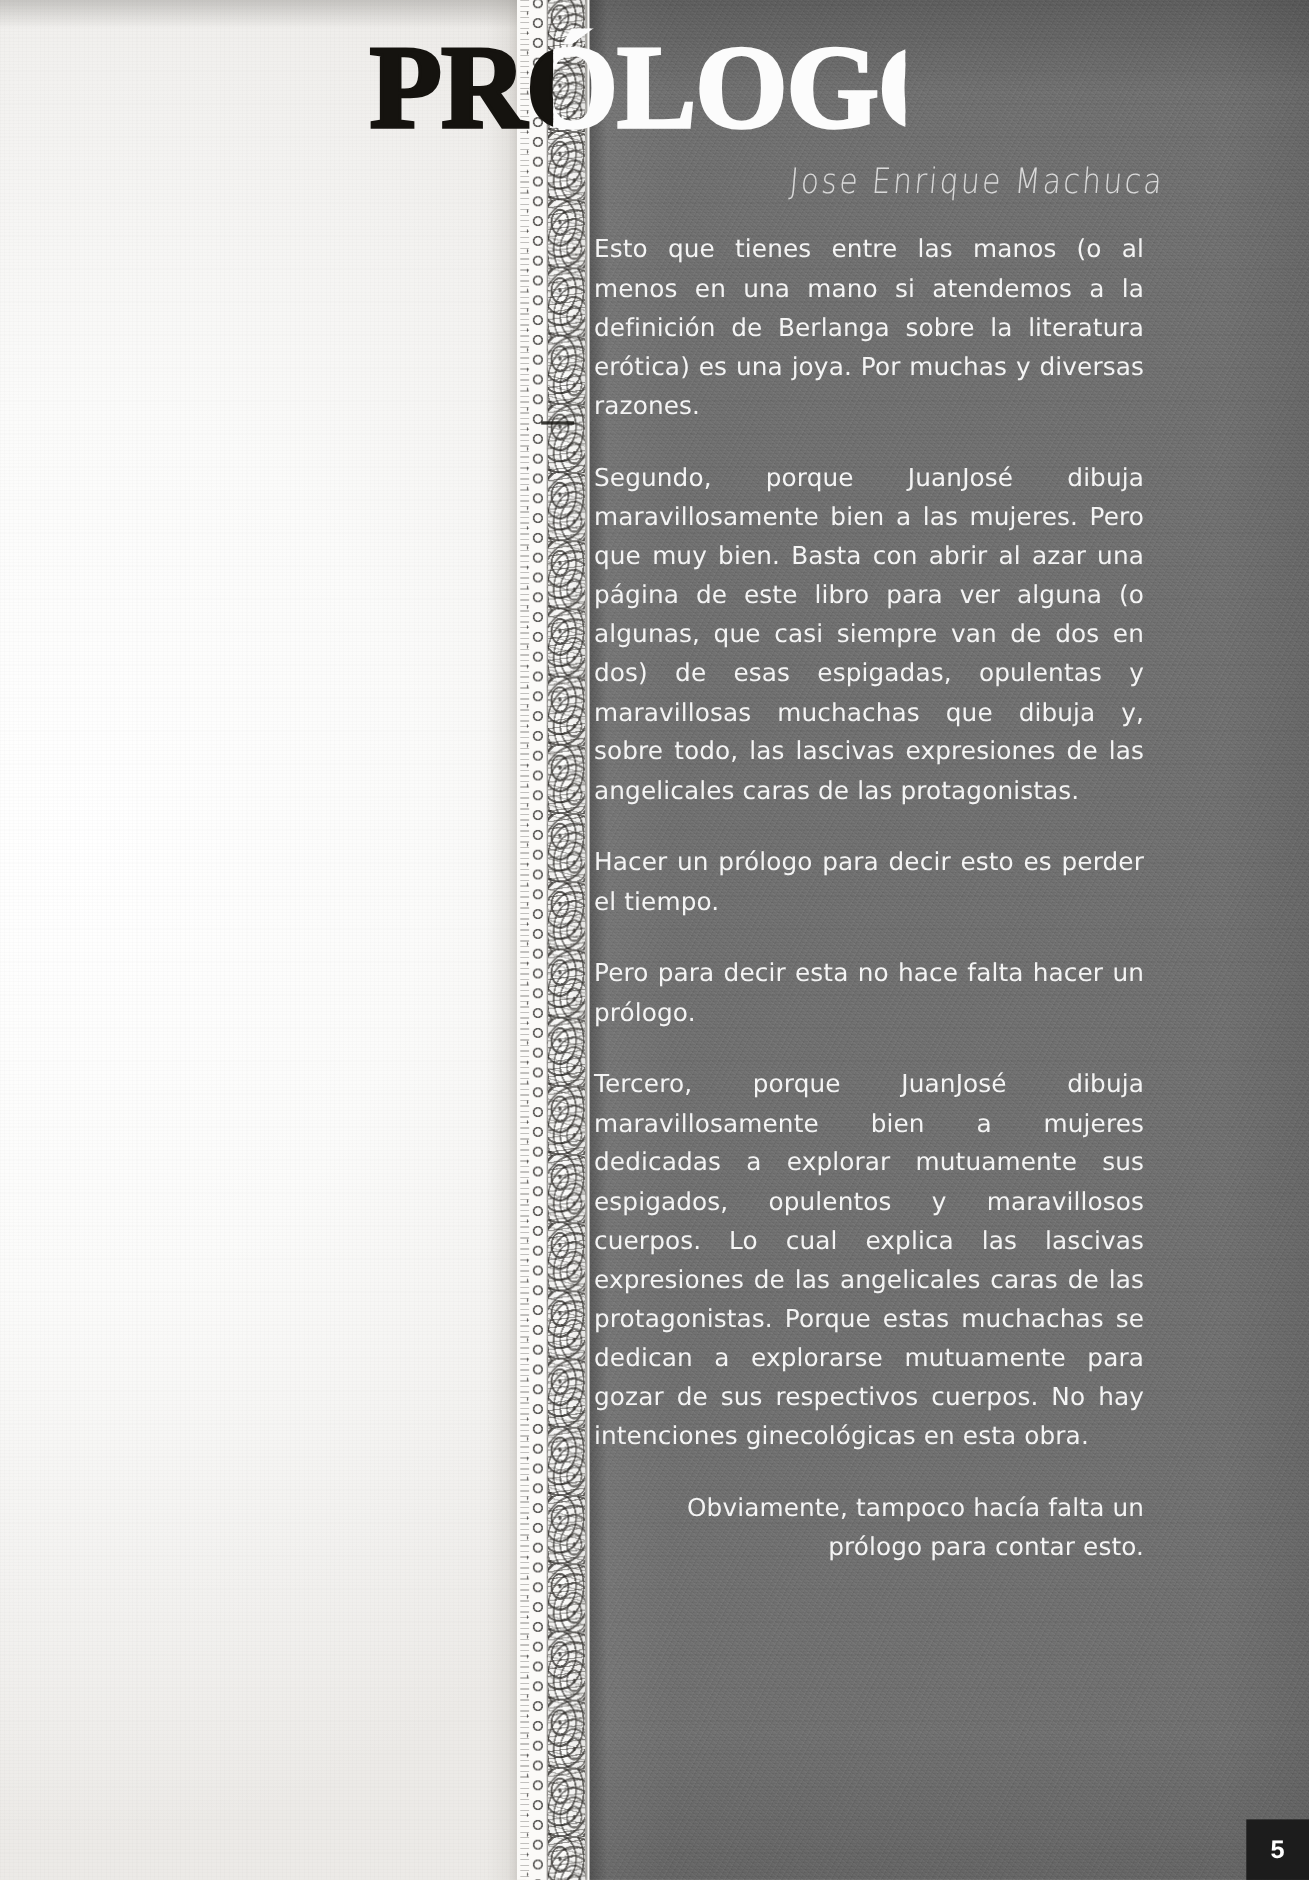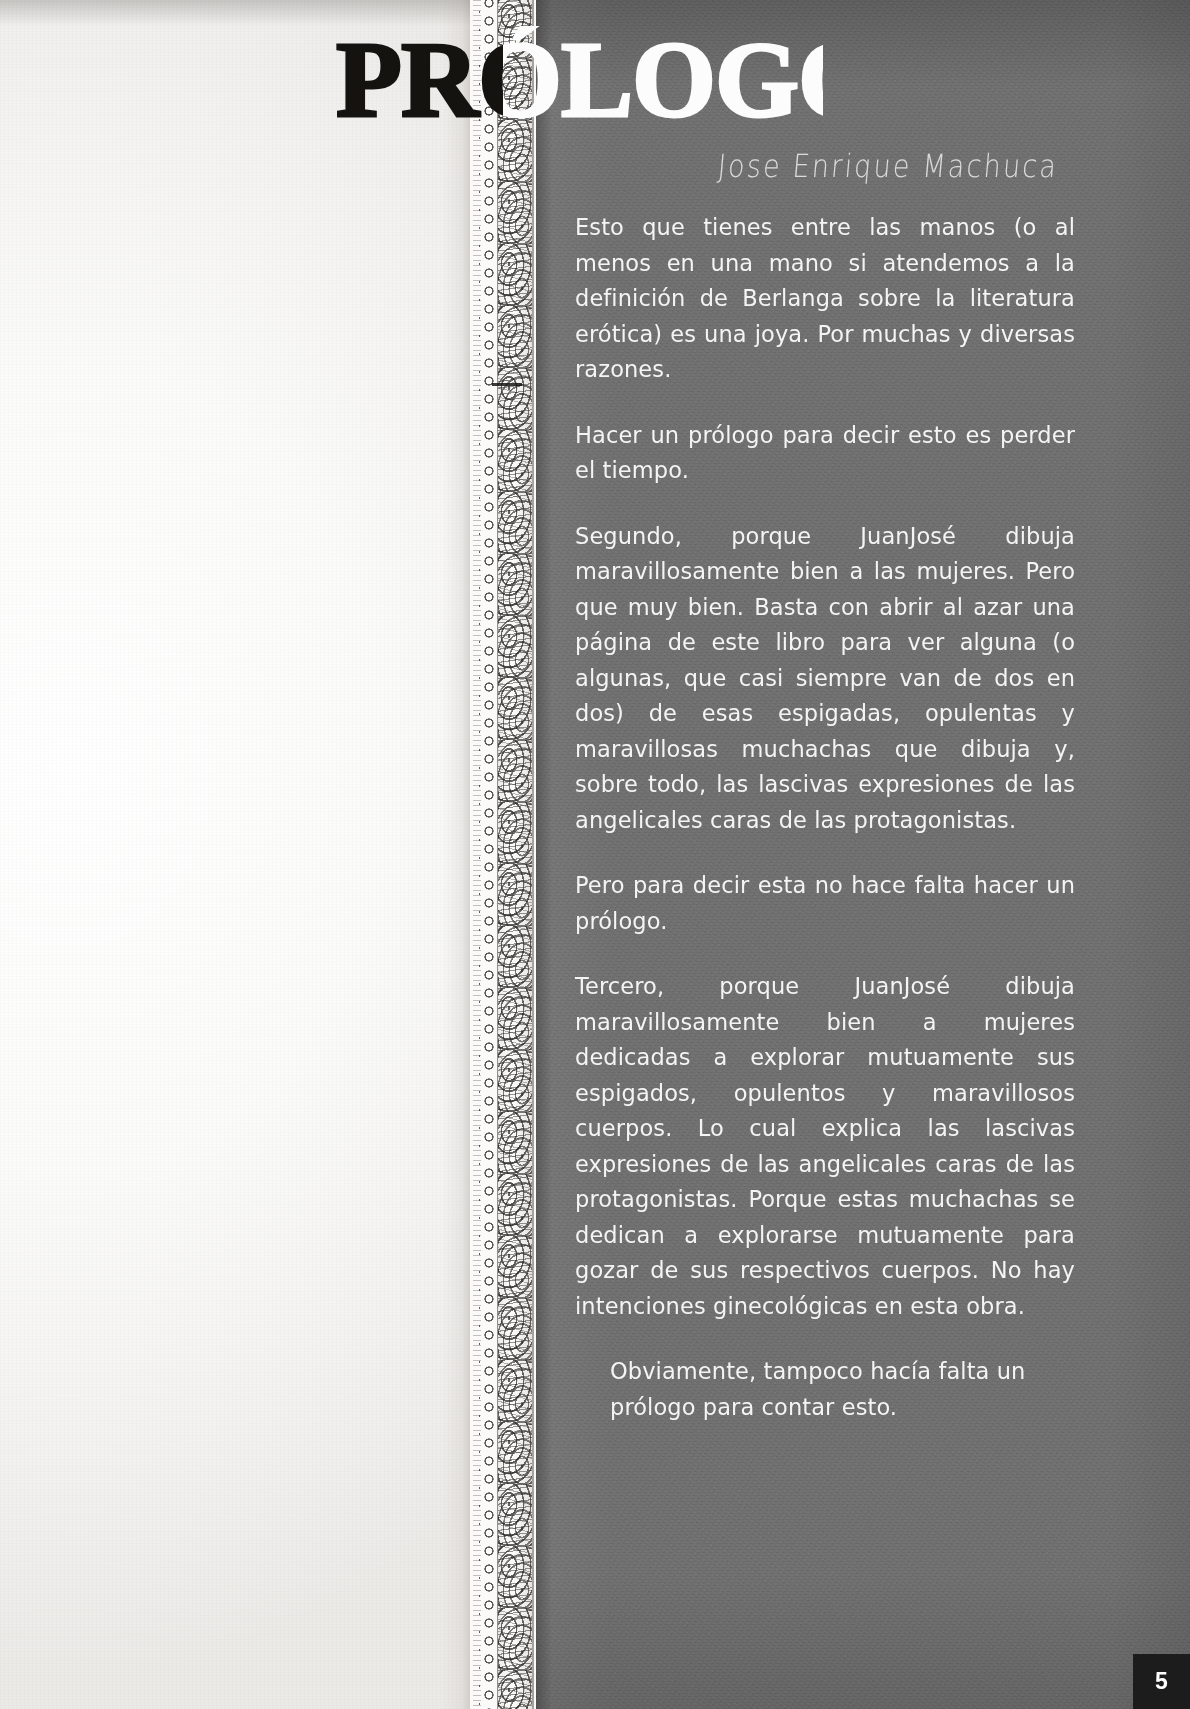--- a/index.html
+++ b/index.html
@@ -165,36 +165,36 @@
     white-space:nowrap;
     transform: skewX(-5deg) scaleY(1.18);
     transform-origin: right center;
     opacity:.88;
     z-index:5;
   }
 
   
   .prose{
     position:absolute;
-    left:575px; top:210px;
+    left:540px; top:210px;
     width:500px;
     z-index:4;
   }
   .prose p{
     margin:0 0 30px 0;
     color:#f4f4f4;
     font-family:"DejaVu Sans", sans-serif;
     font-size:22.5px;
     line-height:35.5px;
     text-align:justify;
     letter-spacing:0.1px;
     font-weight:400;
   }
   .prose p:last-child{ margin-bottom:0; }
-  .prose p.last-left{ text-align:left;margin-left:35px; }
+  .prose p.last-left{ text-align:right;margin-left:35px; }
 
   
   .folio{
     position:absolute;
     right:0; bottom:0;
     width:57px; height:55px;
     background:#1c1c1c;
     display:flex;
     align-items:center;
     justify-content:center;
@@ -236,22 +236,22 @@
     <div class="title-text title-dark">PRÓLOGO</div>
   </div>
   <div class="clip-light">
     <div class="title-text title-light">PRÓLOGO</div>
   </div>
 
   <div class="signature">Jose Enrique Machuca</div>
 
   <div class="prose">
     <p>Esto que tienes entre las manos (o al menos en una mano si atendemos a la definición de Berlanga sobre la literatura erótica) es una joya. Por muchas y diversas razones.</p>
+    <p>Segundo, porque JuanJosé dibuja maravillosamente bien a las mujeres. Pero que muy bien. Basta con abrir al azar una página de este libro para ver alguna (o algunas, que casi siempre van de dos en dos) de esas espigadas, opulentas y maravillosas muchachas que dibuja y, sobre todo, las lascivas expresiones de las angelicales caras de las protagonistas.</p>
     <p>Hacer un prólogo para decir esto es perder el tiempo.</p>
-    <p>Segundo, porque JuanJosé dibuja maravillosamente bien a las mujeres. Pero que muy bien. Basta con abrir al azar una página de este libro para ver alguna (o algunas, que casi siempre van de dos en dos) de esas espigadas, opulentas y maravillosas muchachas que dibuja y, sobre todo, las lascivas expresiones de las angelicales caras de las protagonistas.</p>
     <p>Pero para decir esta no hace falta hacer un prólogo.</p>
     <p>Tercero, porque JuanJosé dibuja maravillosamente bien a mujeres dedicadas a explorar mutuamente sus espigados, opulentos y maravillosos cuerpos. Lo cual explica las lascivas expresiones de las angelicales caras de las protagonistas. Porque estas muchachas se dedican a explorarse mutuamente para gozar de sus respectivos cuerpos. No hay intenciones ginecológicas en esta obra.</p>
     <p class="last-left">Obviamente, tampoco hacía falta un prólogo para contar esto.</p>
   </div>
 
   <div class="folio">
     <span>5</span>
   </div>
 
 </div>

